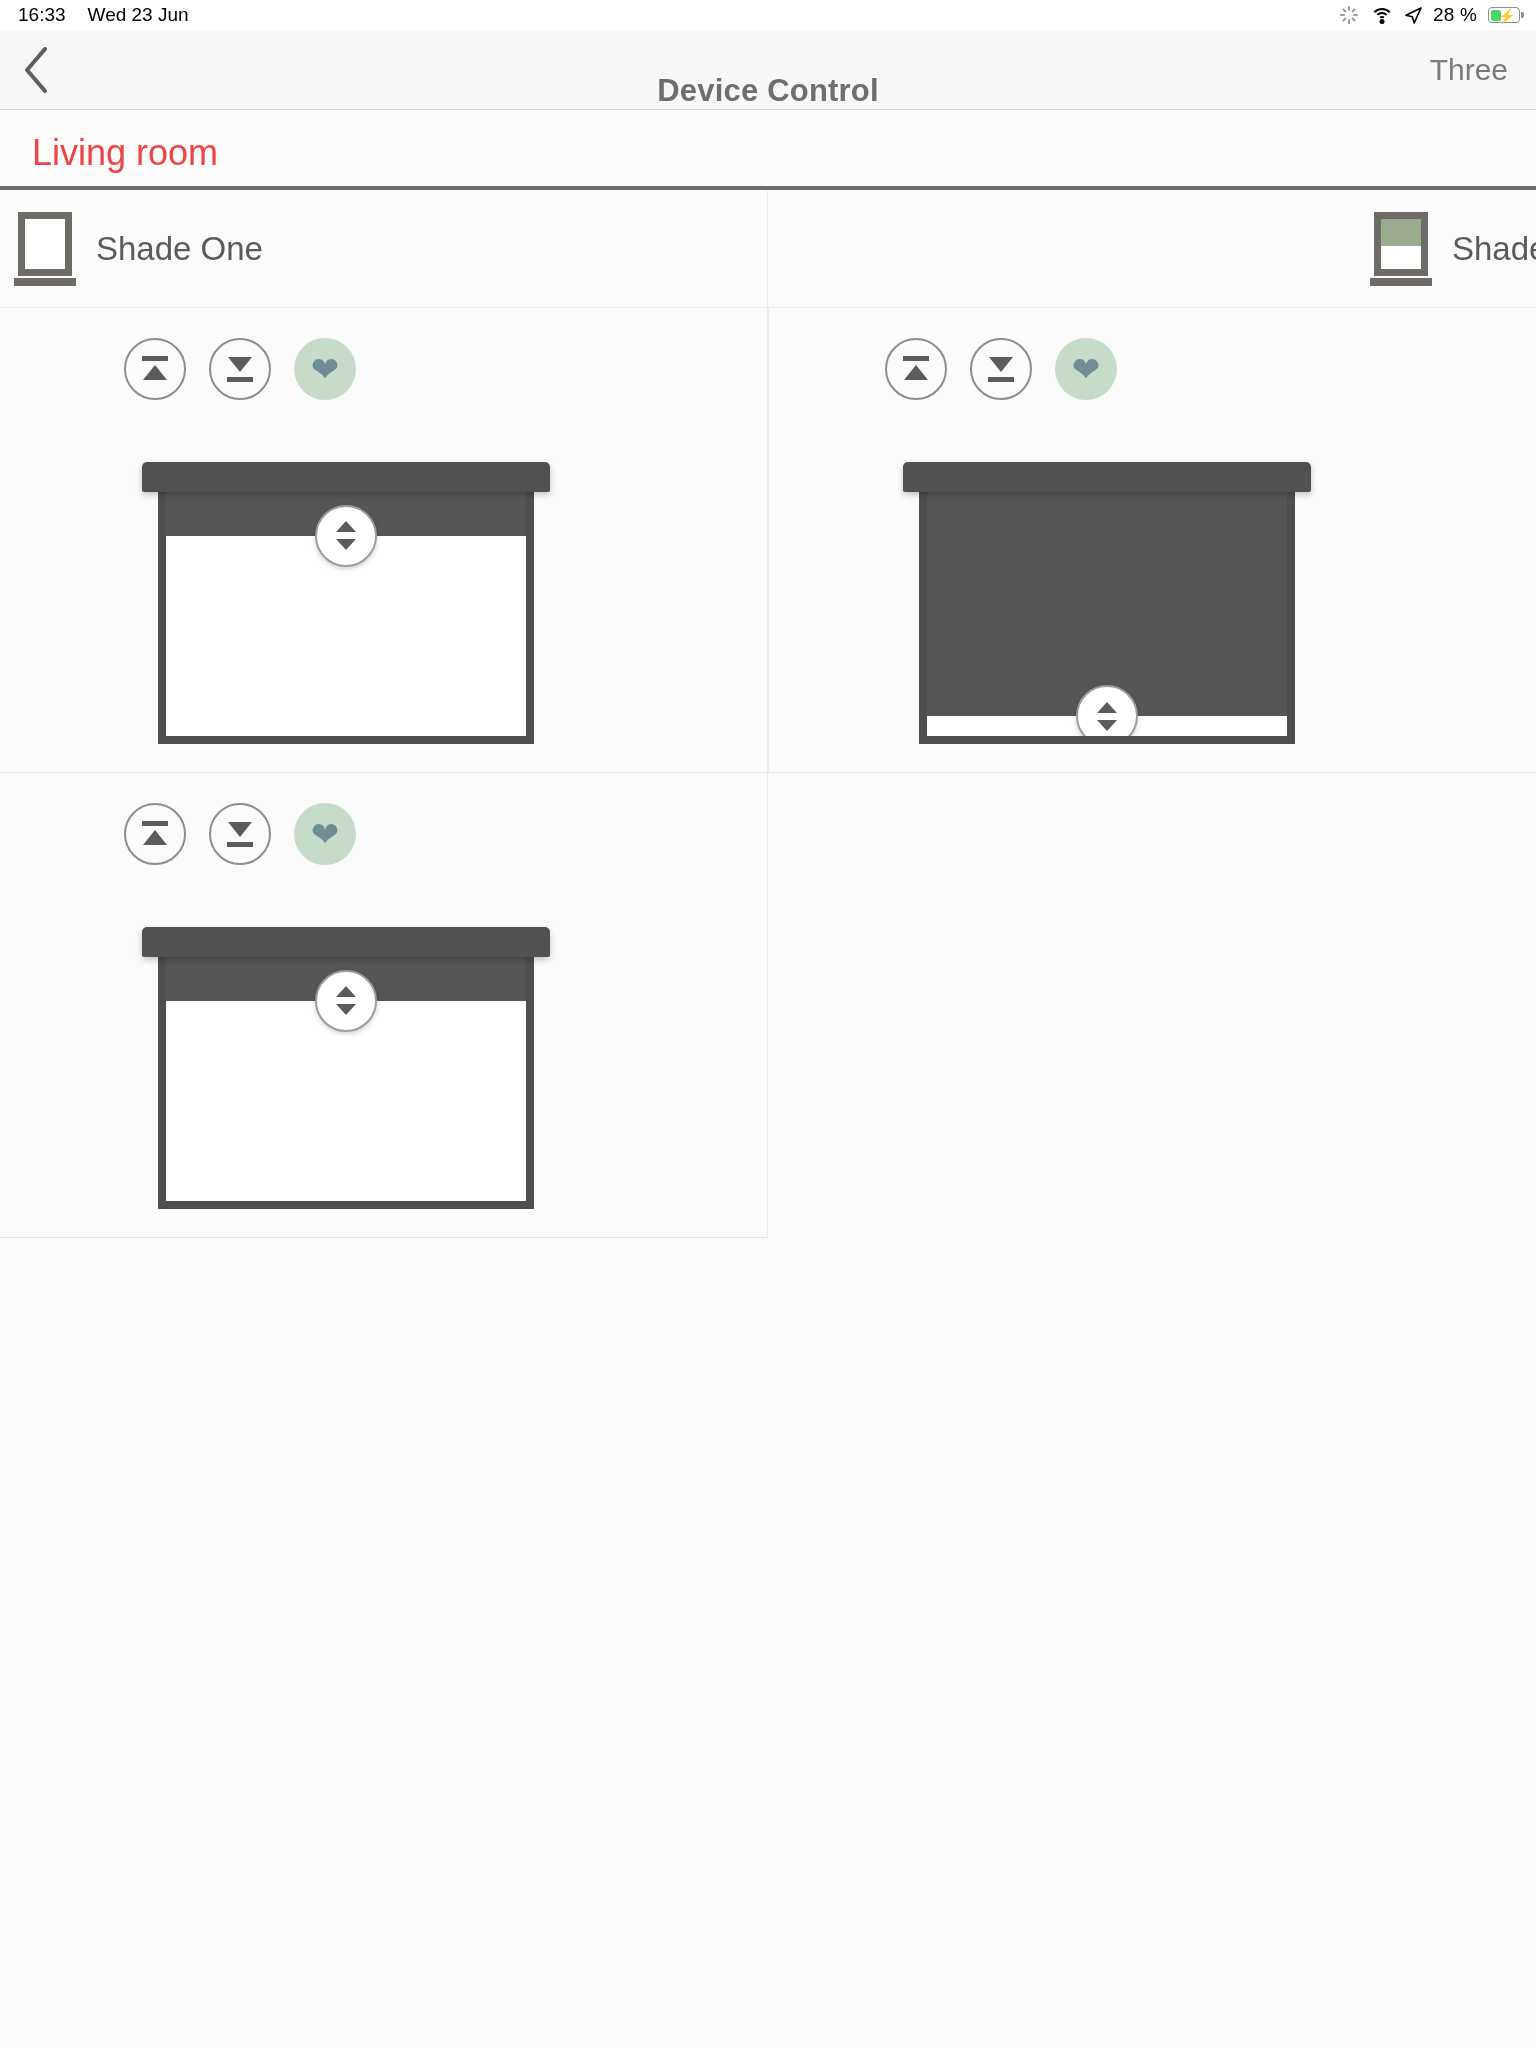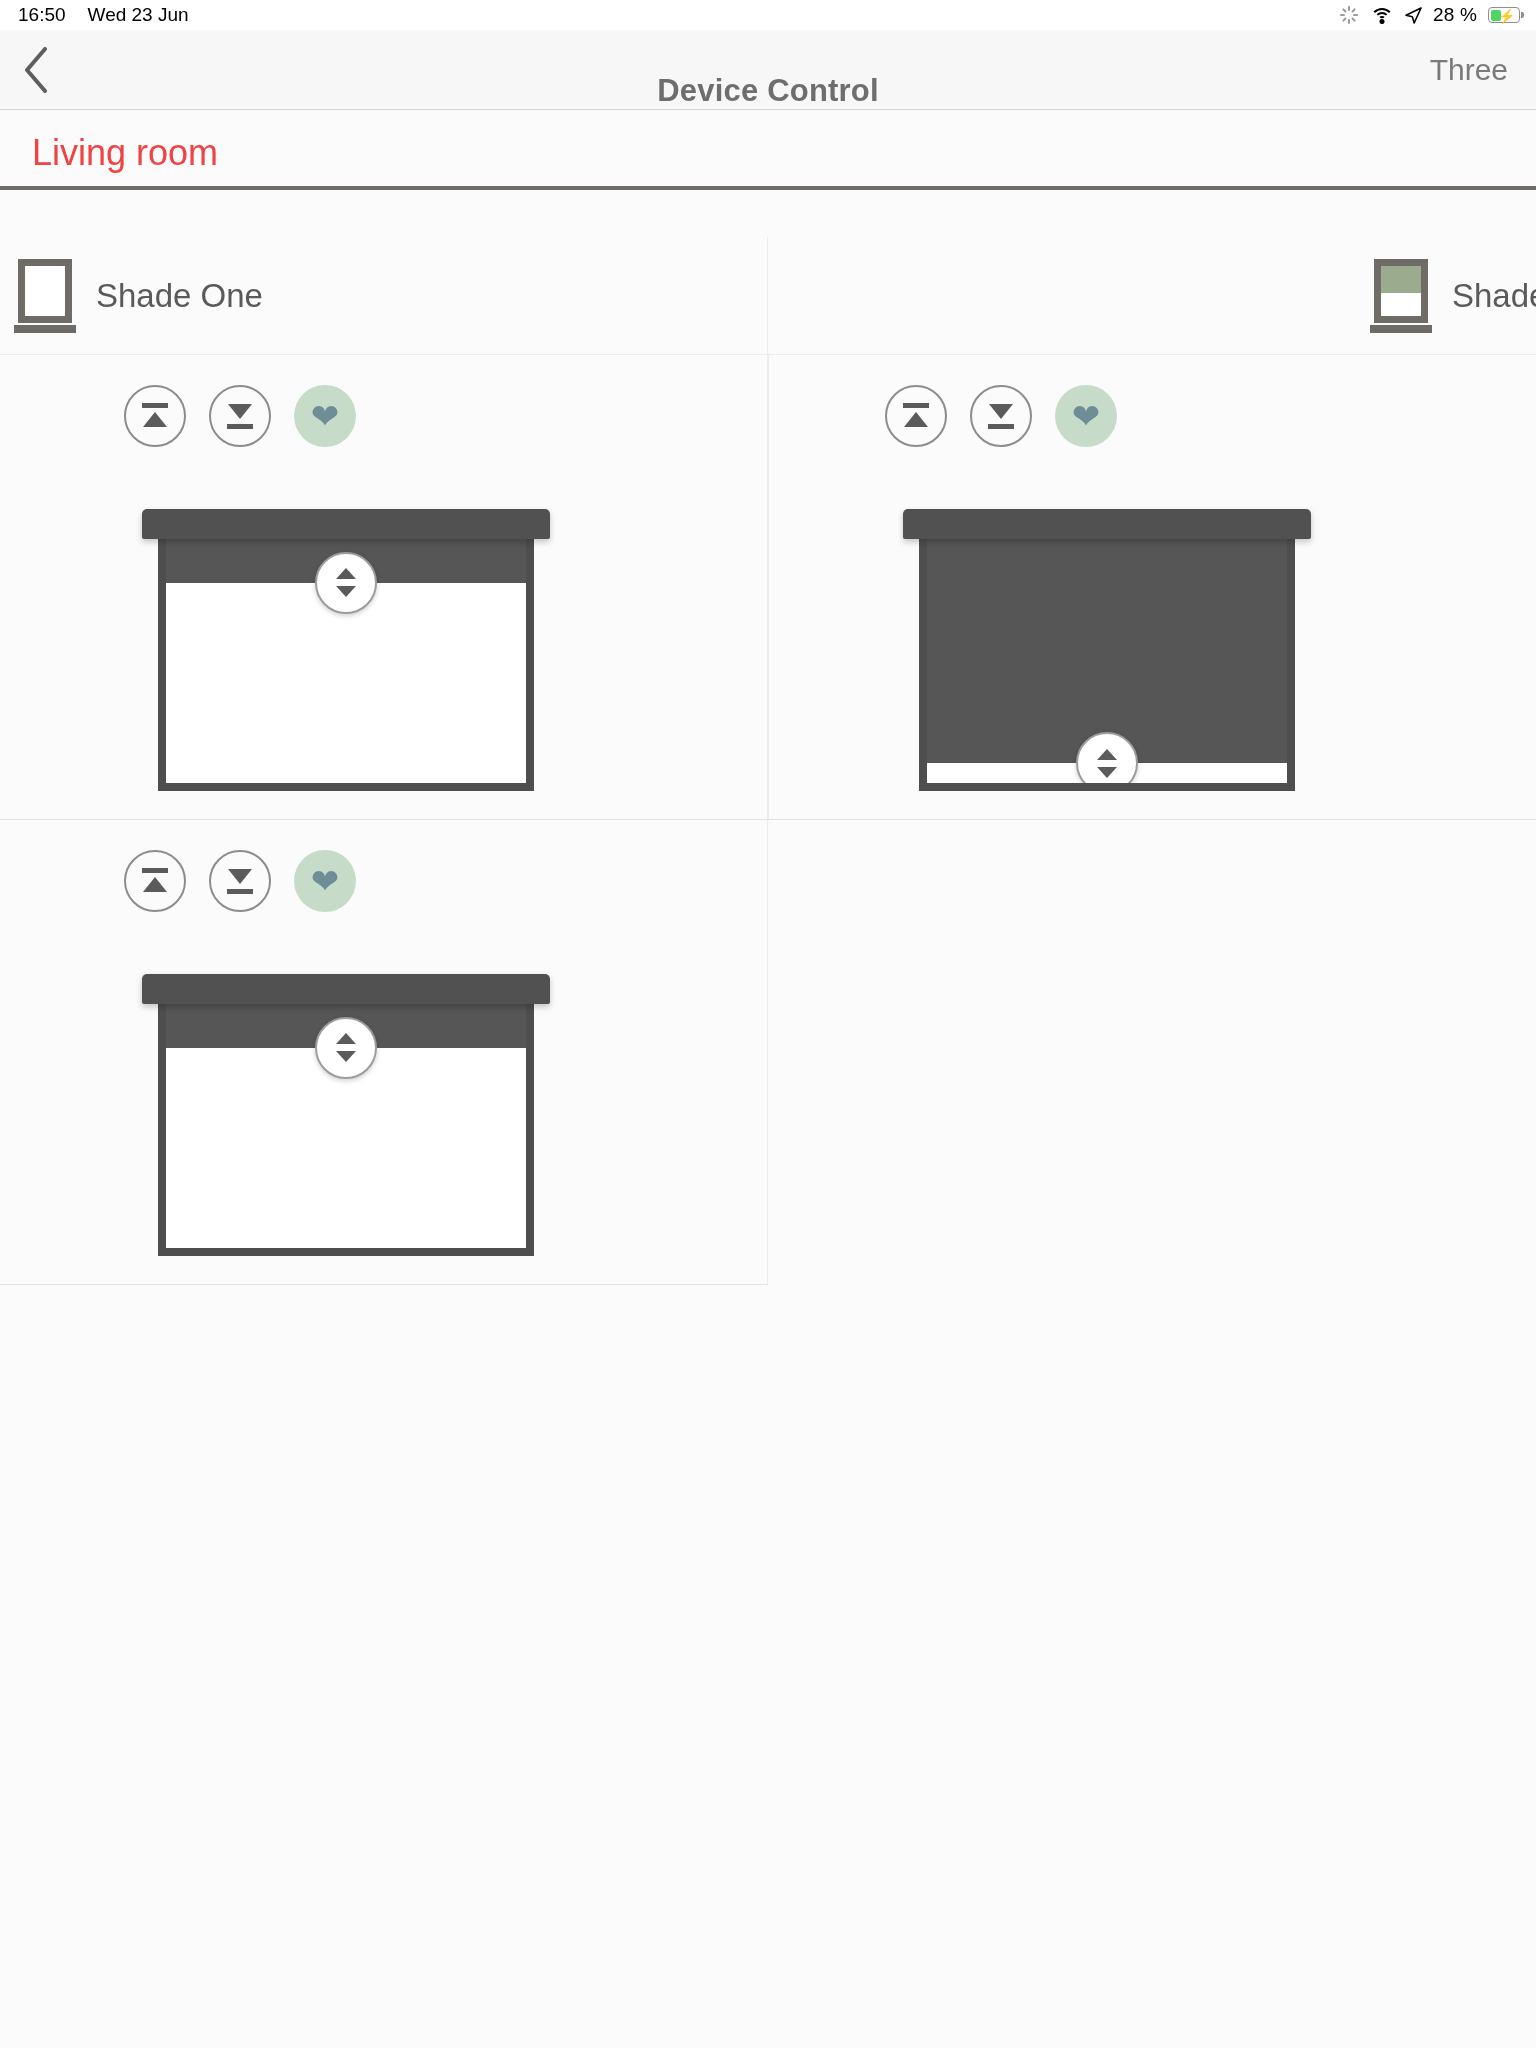--- a/index.html
+++ b/index.html
@@ -81,21 +81,21 @@
   
   .room-header {
     background: #fbfbfb;
     padding: 22px 0 0 32px;
     height: 76px;
   }
   .room-title { font-size: 36px; color: #ef4444; font-weight: 400; }
   .room-rule { height: 4px; background: #6f6c67; width: 100%; }
 
   
-  .grid { display: flex; flex-wrap: wrap; width: 100%; margin-top: 47px; }
+  .grid { display: flex; flex-wrap: wrap; width: 100%; }
   .cell { width: 50%; background: #fbfbfb; position: relative; }
   .cell.empty { background: #fbfbfb; }
 
   .cell-head {
     height: 118px;
     display: flex; align-items: center;
     padding-left: 14px;
     border-bottom: 1px solid #ececec;
     background: #fbfbfb;
   }
@@ -182,21 +182,21 @@
     border-top: 11px solid #5b5b5b; }
 
   .row-sep { width: 100%; height: 1px; background: #e3e3e3; }
   .cell-sep-v { position: absolute; right: 0; top: 0; bottom: 0; width: 1px; background: #ececec; }
 </style>
 </head>
 <body>
 
 <div class="statusbar">
   <div class="sb-left">
-    <span>16:50</span>
+    <span>16:33</span>
     <span>Wed 23 Jun</span>
   </div>
   <div class="sb-right">
     <span class="icon-spinner">
       <i style="transform:rotate(0deg)"></i>
         <i style="transform:rotate(45deg)"></i>
       <i style="transform:rotate(90deg)"></i>
         <i style="transform:rotate(135deg)"></i>
       <i style="transform:rotate(180deg)"></i>
         <i style="transform:rotate(225deg)"></i>

